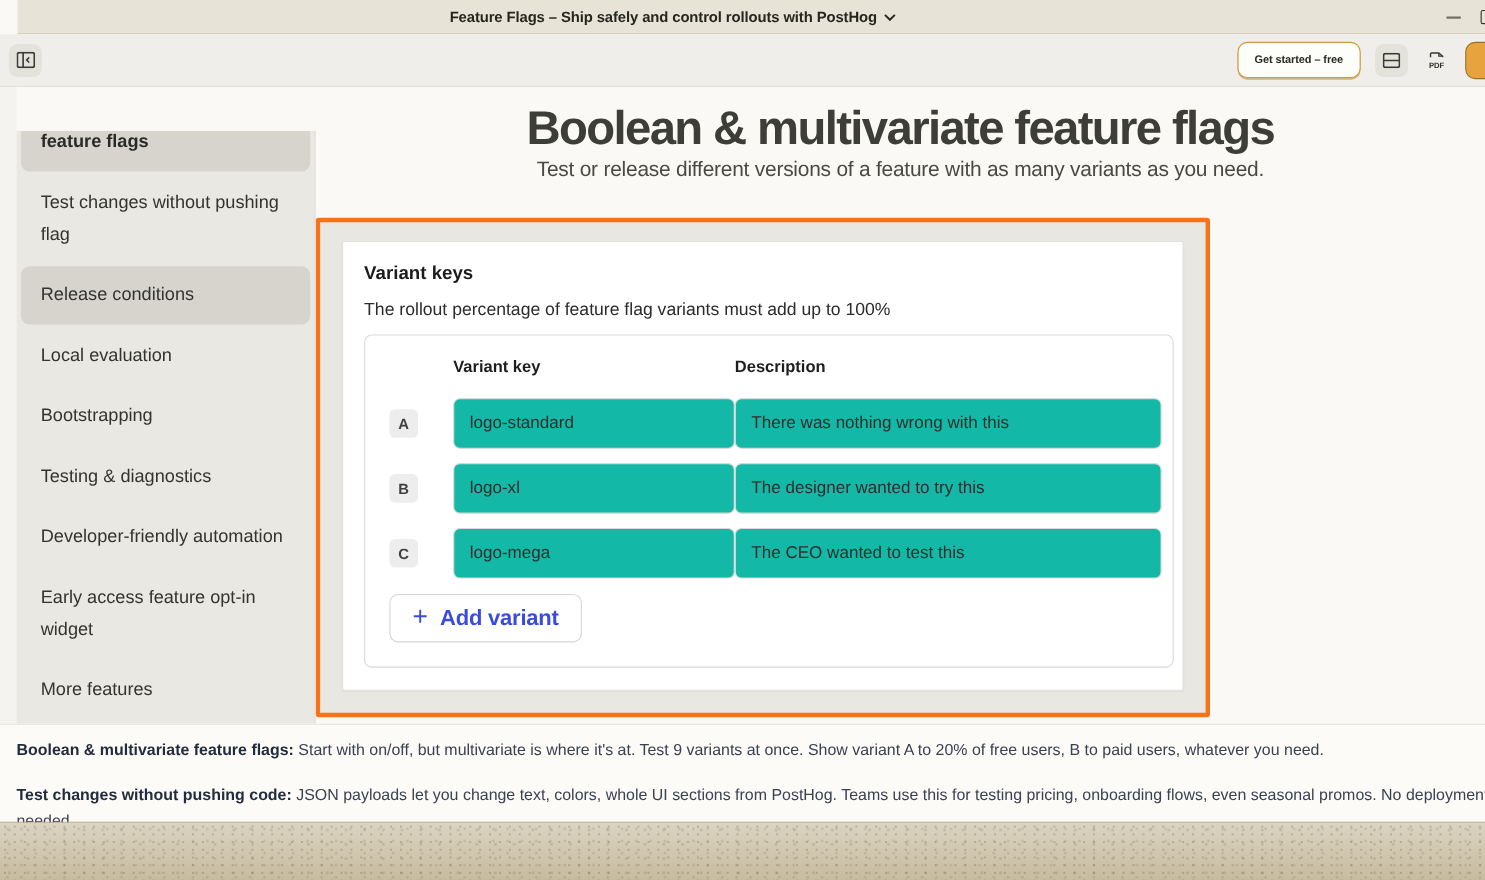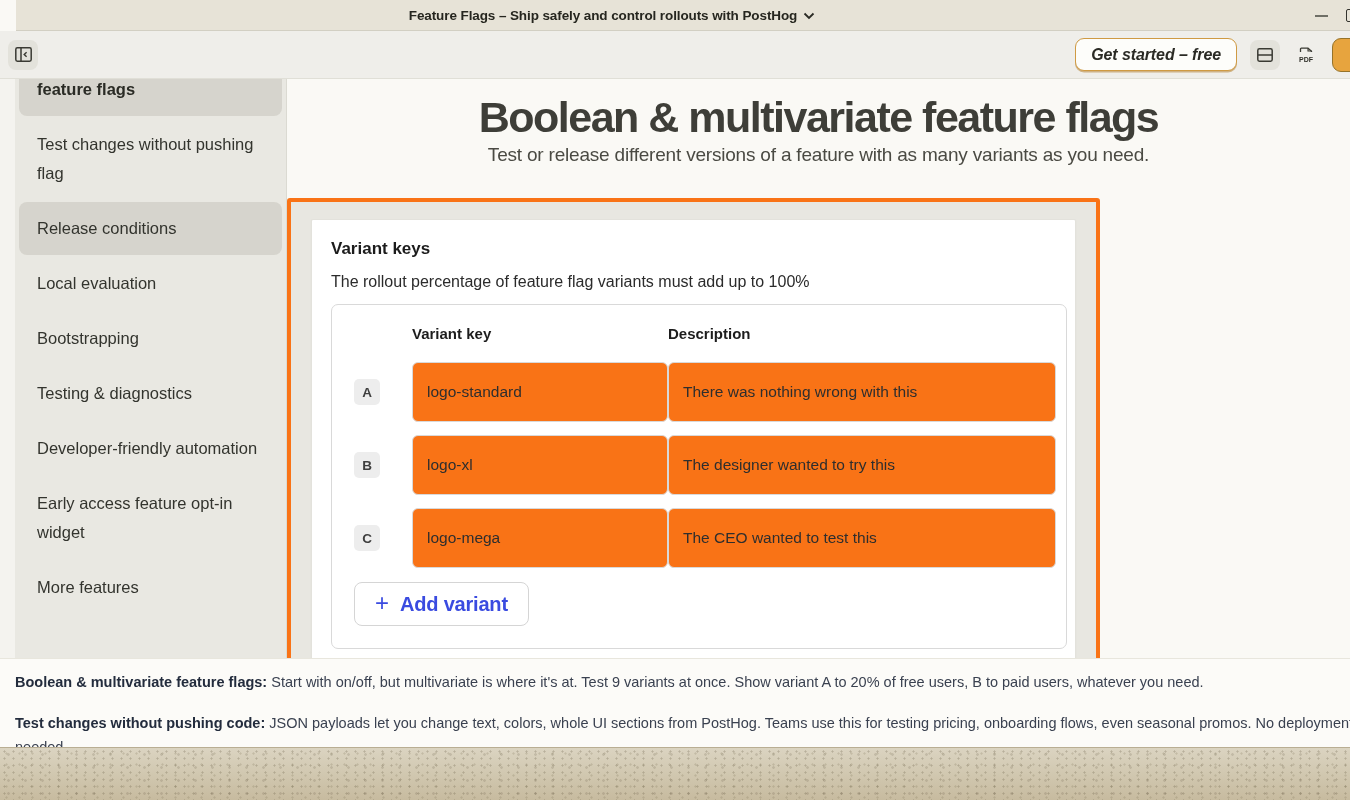--- a/index.html
+++ b/index.html
@@ -29,40 +29,39 @@
     background:#efeeea; border-bottom:1px solid #e0dfd7;
     display:flex; align-items:center; justify-content:space-between; padding:0 0 0 8px;
   }
   .icon-btn {
     width:30px; height:30px; border-radius:8px; background:#e3e2db;
     display:flex; align-items:center; justify-content:center; cursor:pointer;
   }
   .toolbar-right { display:flex; align-items:center; gap:13px; position:relative; height:48px; padding-right:0; }
   .get-started {
     height:33px; padding:0 15px; background:#fdfdfa; border:1.5px solid #cf9a43;
-    border-radius:9px; font-size:16px; font-weight:bold; color:#2a2a24;
+    border-radius:9px; font-size:10px; font-weight:bold; color:#2a2a24;
     box-shadow:0 1.5px 0 rgba(180,130,50,.55); display:flex; align-items:center; cursor:pointer;
     letter-spacing:-0.1px;
-    font-style:italic;
   }
   .pdf-btn { display:flex; align-items:center; justify-content:center; width:26px; cursor:pointer; }
   .cut-orange {
     width:44px; height:34px; background:#e7a43e; border:1.5px solid #96732a;
     border-radius:9px; margin-right:-26px; cursor:pointer;
   }
 
   
   .content {
     position:absolute; top:79px; left:0; width:1350px; height:579px;
     display:flex; overflow:hidden;
   }
   .left-gutter { width:15px; background:#f4f3ef; }
   .sidebar {
     width:272px; background:#e9e8e2; border-right:1px solid #dbdad2;
-    padding:0 4px; overflow:hidden;
+    padding:0 4px; overflow:hidden;margin-top:40px;
   }
   .side-item {
     padding:12px 18px; font-size:16.5px; line-height:29px; color:#33342e;
     border-radius:8px; margin-bottom:2px; cursor:pointer;
   }
   .side-item.hl { background:#d6d4cd; }
   .side-item.bold { font-weight:bold; color:#2a2b25; }
   .side-item.first { margin-top:-16px; }
 
   .main { flex:1; background:#faf9f5; padding-top:13px; overflow:hidden; }
@@ -96,22 +95,22 @@
     align-items:center; margin-bottom:13px;
   }
   .vrow.header { margin-top:-2px; margin-bottom:20px; }
   .col-label { font-size:15px; font-weight:bold; color:#1d1d1d; }
   .badge {
     width:26px; height:26px; background:#ededed; border-radius:5px;
     display:flex; align-items:center; justify-content:center;
     font-size:13.5px; font-weight:bold; color:#3f3f3f;
   }
   .tinput {
-    height:60px; width:100%; border:1px solid #d9d9d9; border-radius:6px;
-    font-size:15.5px; color:#2e2e2e; padding:0 14px; background:#f97316;
+    height:46px; width:100%; border:1px solid #d9d9d9; border-radius:6px;
+    font-size:15.5px; color:#2e2e2e; padding:0 14px; background:#14b8a6;
     font-family:"Liberation Sans","DejaVu Sans",sans-serif; outline:none;
   }
   .add-variant {
     margin-top:1px; height:44px; padding:0 20px; background:#fff;
     border:1px solid #d5d5d5; border-radius:8px; display:inline-flex;
     align-items:center; gap:11px; cursor:pointer;
   }
   .add-variant .plus { color:#3a4be0; font-size:24px; font-weight:normal; line-height:22px; margin-top:-3px; }
   .add-variant .lbl { color:#3a4be0; font-size:20px; font-weight:bold; letter-spacing:-0.2px; }
 

